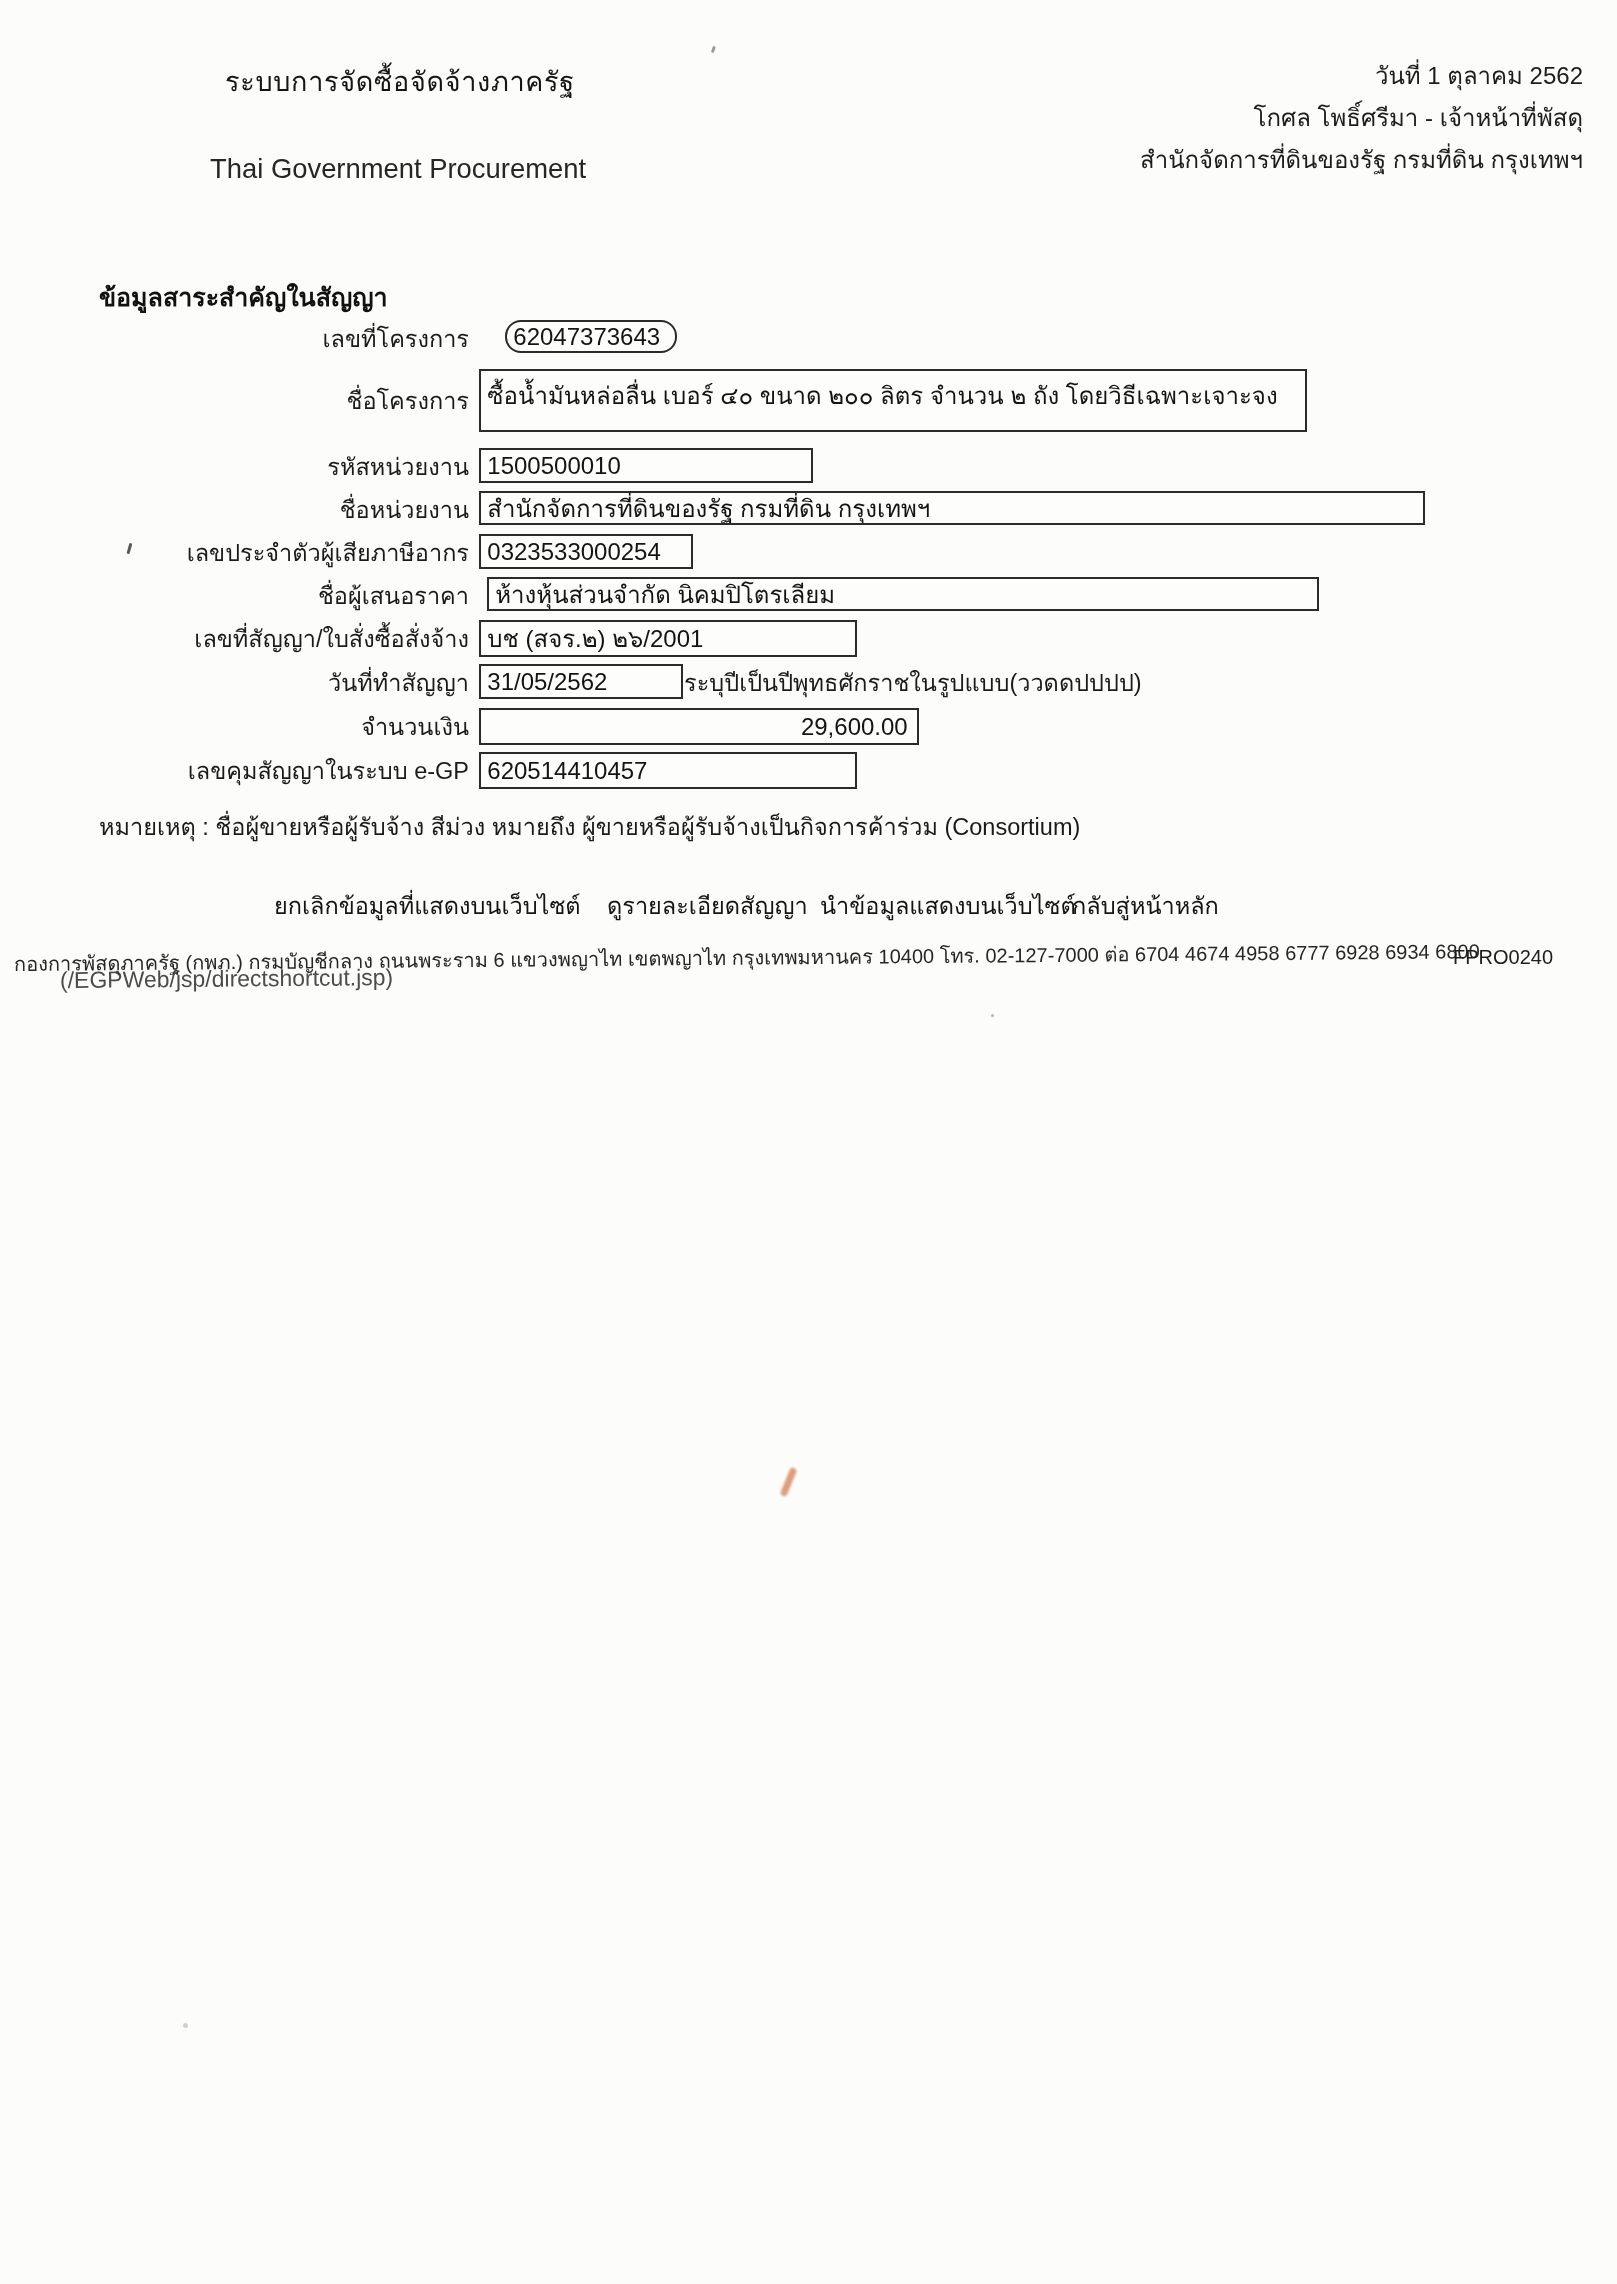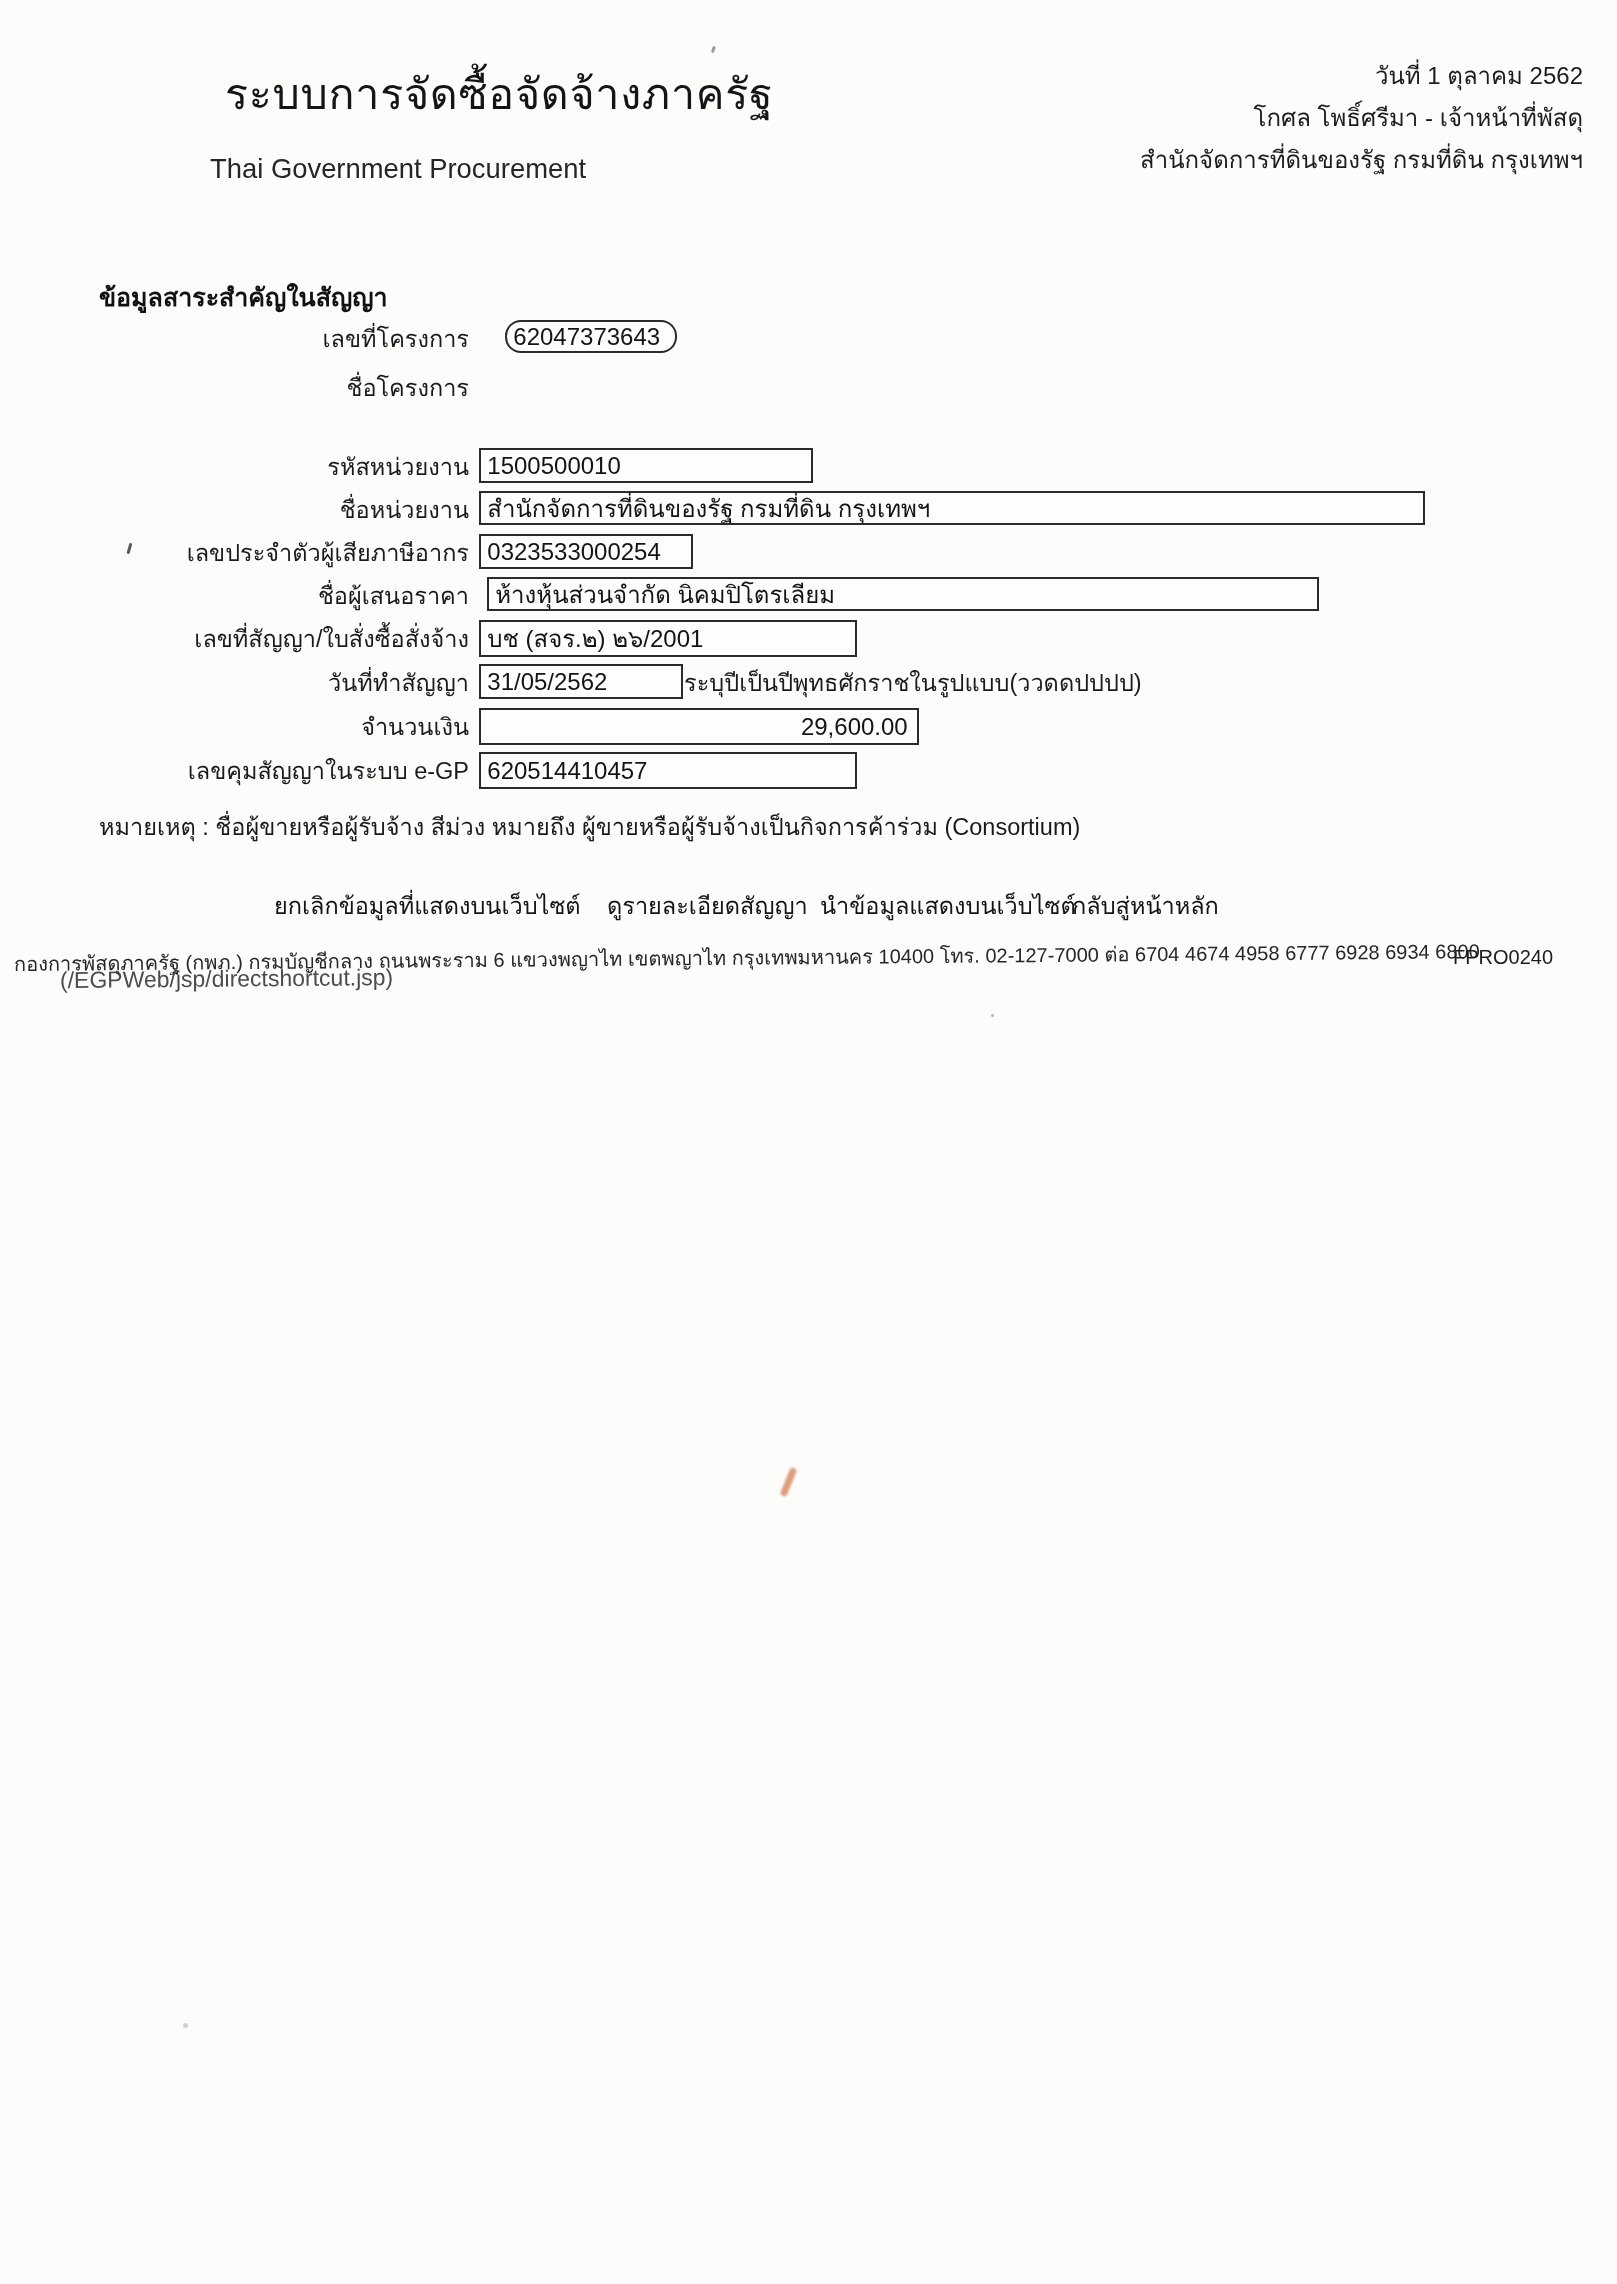--- a/index.html
+++ b/index.html
@@ -7,21 +7,21 @@
     width:1618px;height:2284px;
     background:#fcfcfb;
     font-family:"Liberation Sans","DejaVu Sans",sans-serif;
     color:#1c1c1c;
     position:relative;
     overflow:hidden;
   }
   .page{position:absolute;inset:0;}
 
   
-  .title-th{position:absolute;left:225px;top:60px;font-size:43px;font-weight:400;color:#151515;letter-spacing:0.7px;}
+  .title-th{position:absolute;left:225px;top:60px;font-size:27px;font-weight:400;color:#151515;letter-spacing:0.7px;}
   .title-en{position:absolute;left:210px;top:153px;font-size:27.4px;font-weight:400;color:#262626;}
   .hright{position:absolute;right:35px;top:55px;text-align:right;font-size:24px;line-height:1.75;color:#1d1d1d;}
 
   
   .section-title{position:absolute;left:99px;top:277px;font-size:25px;font-weight:700;color:#111;}
 
   
   .row{position:absolute;left:39px;display:flex;align-items:stretch;}
   .lbl{width:430px;padding-right:9.8px;display:flex;align-items:center;justify-content:flex-end;
        font-size:23.5px;color:#1b1b1b;white-space:nowrap;}
@@ -69,20 +69,21 @@
 
   <div class="section-title">ข้อมูลสาระสำคัญในสัญญา</div>
 
   <div class="row" style="top:320px;gap:26px;">
     <div class="lbl">เลขที่โครงการ</div>
     <div class="box" style="width:172px;height:33px;border-radius:16px;">62047373643</div>
   </div>
 
   <div class="row" style="top:369px;">
     <div class="lbl">ชื่อโครงการ</div>
+    <div class="box tall" style="width:828px;height:63px;">ซื้อน้ำมันหล่อลื่น เบอร์ ๔๐ ขนาด ๒๐๐ ลิตร จำนวน ๒ ถัง โดยวิธีเฉพาะเจาะจง</div>
   </div>
 
   <div class="row" style="top:448px;">
     <div class="lbl">รหัสหน่วยงาน</div>
     <div class="box" style="width:334px;height:35px;">1500500010</div>
   </div>
 
   <div class="row" style="top:491px;">
     <div class="lbl">ชื่อหน่วยงาน</div>
     <div class="box" style="width:946px;height:34px;">สำนักจัดการที่ดินของรัฐ กรมที่ดิน กรุงเทพฯ</div>

